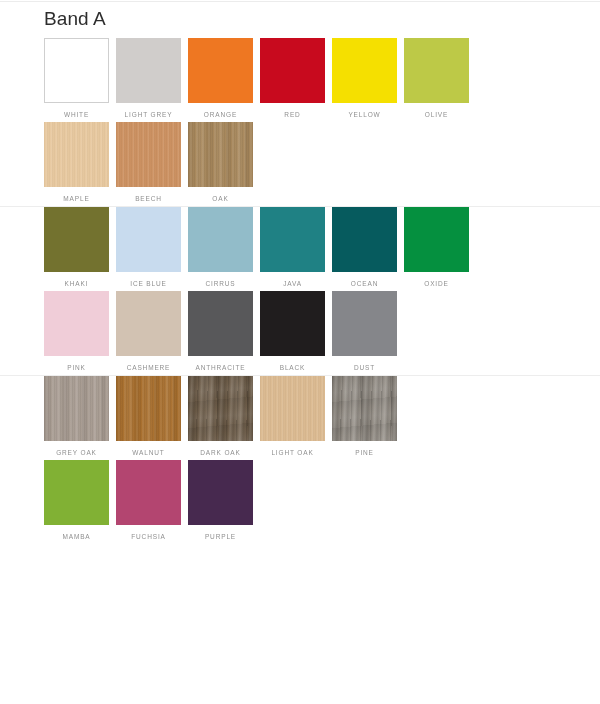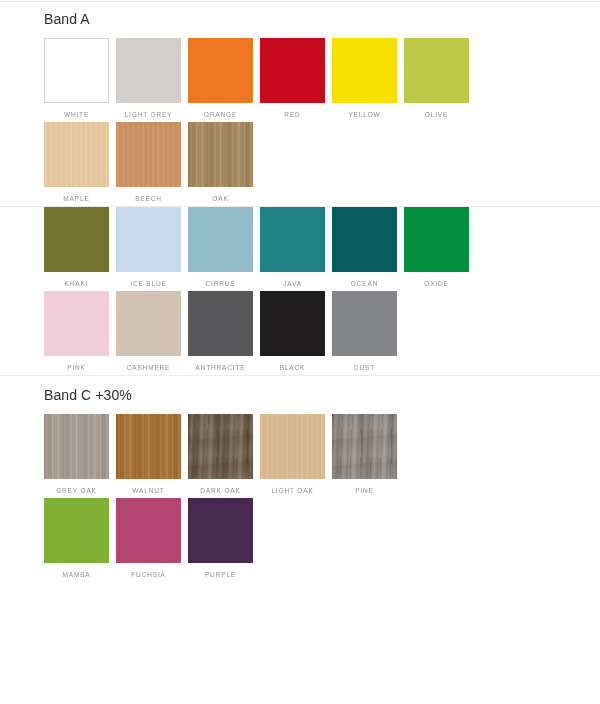--- a/index.html
+++ b/index.html
@@ -35,21 +35,21 @@
     position: relative;
     padding: 0 0 0 0;
   }
   .band-rule {
     width: 600px;
     height: 1px;
     background: #ededed;
     margin: 0;
   }
   .band-title {
-    font-size: 14px;
+    font-size: 19px;
     font-weight: 400;
     color: #2d2d2d;
     letter-spacing: 0.1px;
     margin: 0;
     padding: 9px 0 9px 44px;
     line-height: 20px;
   }
   .swatch-row {
     display: flex;
     flex-direction: row;
@@ -232,21 +232,20 @@
             <div class="swatch-label">BLACK</div>
           </div>
           <div class="swatch-cell">
             <div class="swatch-chip" style="background-color: rgb(133, 134, 138);"></div>
             <div class="swatch-label">DUST</div>
           </div>
         </div>
       </div>
       <div class="band">
         <div class="band-rule"></div>
-        <h2 class="band-title">Band C +30%</h2>
         <div class="swatch-row">
           <div class="swatch-cell">
             <div class="swatch-chip" style="background-color: rgb(168, 156, 146);">
               <div class="grain vertical"></div>
             </div>
             <div class="swatch-label">GREY OAK</div>
           </div>
           <div class="swatch-cell">
             <div class="swatch-chip" style="background-color: rgb(169, 112, 47);">
               <div class="grain vertical"></div>

